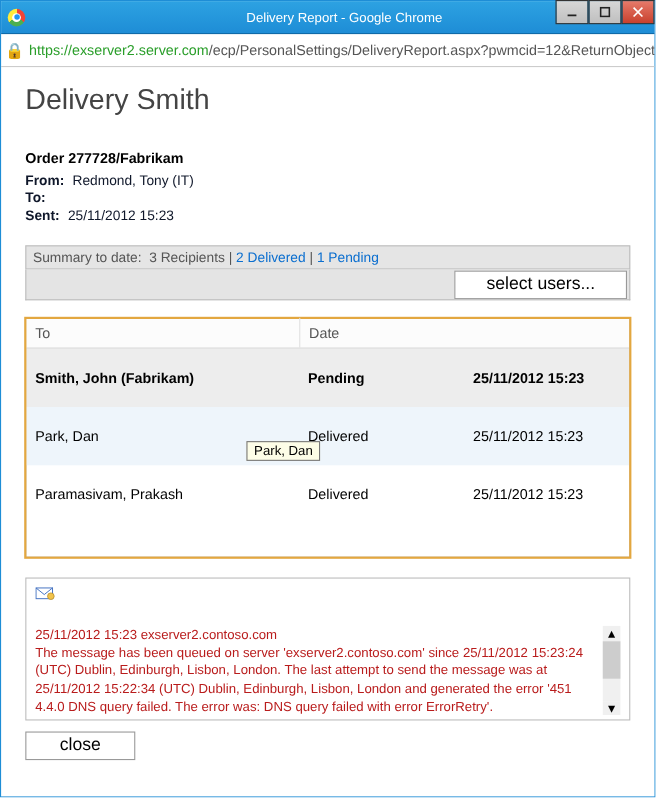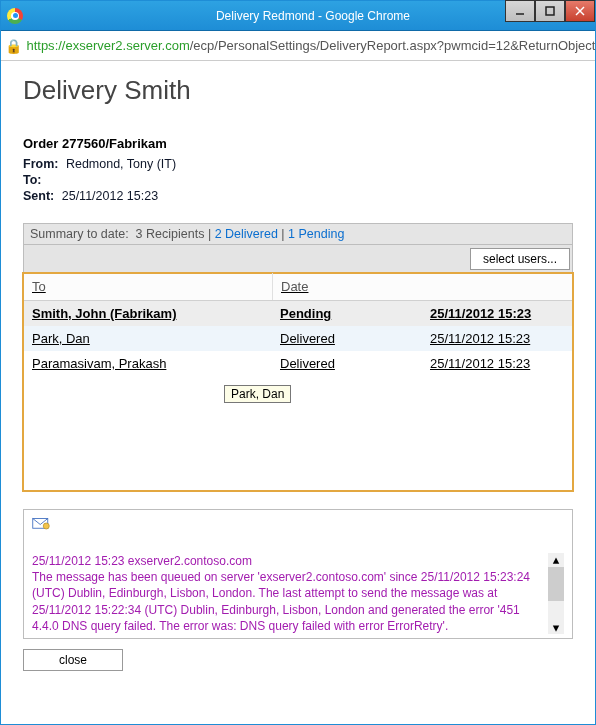--- a/index.html
+++ b/index.html
@@ -99,52 +99,51 @@
     border:1px solid #bdbdbd;
     border-top:none;
     background:#e4e4e4;
     height:28px;
     display:flex; justify-content:flex-end; align-items:center;
     padding:2px;
   }
   .btn {
     background:#fff;
     border:1px solid #999;
-    padding:3px 12px;
-    font-size:12px;
+    padding:3px 28px;
+    font-size:16px;
     cursor:pointer;
   }
   
   .tbl-wrap {
     border:1px solid #bdbdbd;
     border-top:none;
-    margin-top:0;
+    margin-top:16px;
     display:flex; flex-direction:column;
     height:218px;
     background:#fff;
     position:relative;
-    text-decoration:underline;
   }
   .tbl-wrap.highlight { outline:2px solid #e3a740; outline-offset:-1px;}
   .thead, .trow {
     display:grid;
     grid-template-columns: 1fr 150px 150px;
     align-items:center;
   }
   .thead {
     background:#fcfcfc;
     border-bottom:1px solid #d0d0d0;
     color:#555;
   }
   .thead .cell { padding:6px 8px; position:relative;}
   .thead .cell + .cell { border-left:1px solid #e0e0e0;}
   .sort-asc::after{
     content:"▴"; font-size:10px; color:#666; position:absolute; right:10px; top:7px;
   }
-  .trow .cell { padding:5px 8px; }
+  .trow .cell { padding:19px 8px; }
   .trow.sel { background:#ededed; font-weight:bold;}
   .trow.alt { background:#eef5fb;}
   .tooltip-box{
     position:absolute;
     border:1px solid #777;
     background:#fdfde7;
     padding:1px 6px;
     font-size:12px;
     left:200px;
     top:112px;
@@ -158,21 +157,21 @@
     padding:6px 8px 4px 8px;
     overflow:hidden;
   }
   .mail-icon { width:18px; height:14px; }
   .detail-body{
     margin-top:20px;
     display:flex;
     align-items:flex-start;
   }
   .detail-text{
-    flex:1; font-size:12px; color:#a21caf; line-height:1.35;
+    flex:1; font-size:12px; color:#b91c1c; line-height:1.35;
     padding-right:6px;
   }
   .scroll-track{
     width:16px;
     align-self:stretch;
     display:flex; flex-direction:column;
   }
   .scroll-arrow{
     height:12px; background:#f0f0f0;
     display:flex; align-items:center; justify-content:center;
@@ -186,21 +185,21 @@
     justify-content:flex-start;
   }
 </style>
 </head>
 <body>
 
 <div class="win">
 
   <div class="titlebar">
     <span class="chrome-icon"></span>
-    <span class="titlebar-title">Delivery Redmond - Google Chrome</span>
+    <span class="titlebar-title">Delivery Report - Google Chrome</span>
     <div class="win-controls">
       <div class="win-btn">
         <svg viewBox="0 0 10 10">
             <line x1="1" y1="8" x2="9" y2="8" stroke="#222" stroke-width="1.5"></line>
           </svg>
       </div>
       <div class="win-btn">
         <svg viewBox="0 0 10 10">
             <rect x="1" y="1" width="8" height="8" fill="none" stroke="#222" stroke-width="1.5"></rect>
           </svg>
@@ -217,21 +216,21 @@
   <div class="urlbar">
     <span class="lock-icon">🔒</span>
     <span class="url-proto">https</span>
     <span class="url-host">://exserver2.server.com</span>
     <span class="url-path">/ecp/PersonalSettings/DeliveryReport.aspx?pwmcid=12&amp;ReturnObjectTyp</span>
   </div>
 
   <div class="content">
     <h1 class="page-title">Delivery Smith</h1>
 
-    <div class="order-subject">Order 277560/Fabrikam</div>
+    <div class="order-subject">Order 277728/Fabrikam</div>
     <div class="meta">
       <span class="label">From:</span>
       <span>Redmond, Tony (IT)</span>
     </div>
     <div class="meta">
       <span class="label">To:</span>
       <span></span>
     </div>
     <div class="meta">
       <span class="label">Sent:</span>

